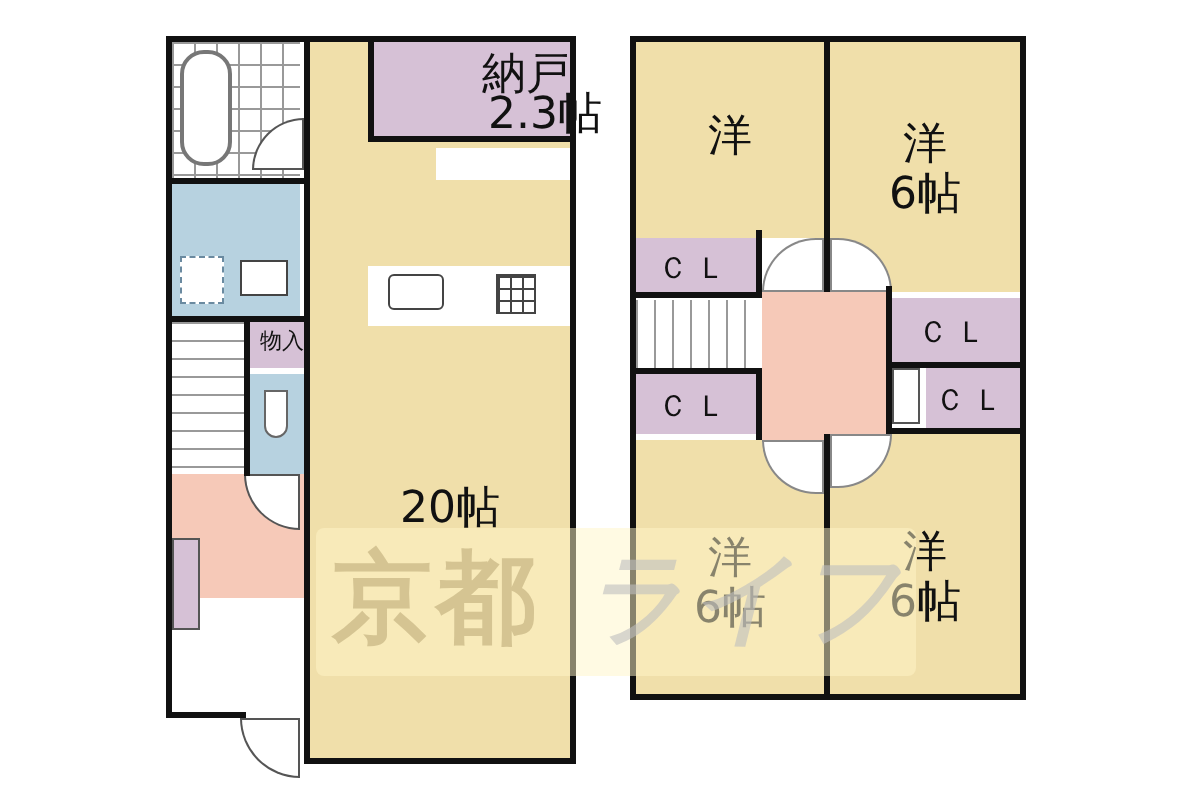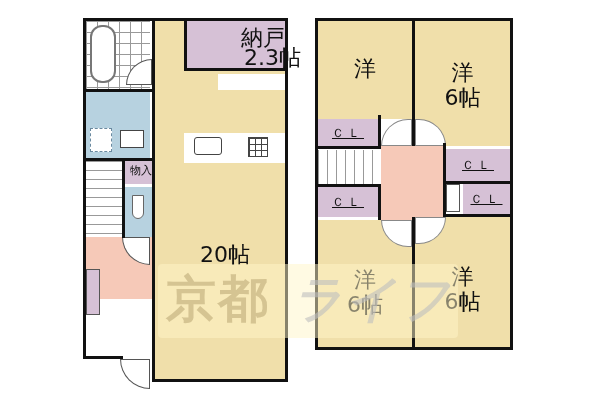--- a/index.html
+++ b/index.html
@@ -4,21 +4,21 @@
 <style>
   html, body { margin:0; padding:0; background:#ffffff; }
   body { width:600px; height:400px; position:relative; overflow:hidden;
          font-family: "DejaVu Sans", sans-serif; }
   .abs { position:absolute; box-sizing:border-box; }
   .wall { background:#111; position:absolute; }
   .room { position:absolute; box-sizing:border-box; }
   .label { position:absolute; text-align:center; color:#111; line-height:1.05; }
   .big { font-size:22px; }
   .mid { font-size:22px;text-align:right; }
-  .cl { font-size:12px; letter-spacing:4px;text-decoration:underline; }
+  .cl { font-size:15px; letter-spacing:4px; }
   .small { font-size:11px; }
   .door-arc { position:absolute; border:1px solid #555; background:#fff; box-sizing:border-box; }
   .watermark { position:absolute; font-weight:bold; color:rgba(170,150,100,0.45); font-size:50px; letter-spacing:2px; }
   .wm-box { position:absolute; background:rgba(255,245,200,0.5); border-radius:4px; }
 </style>
 </head>
 <body>
 
 <div class="abs" style="left:80px;top:15px;width:210px;height:370px;">
 

